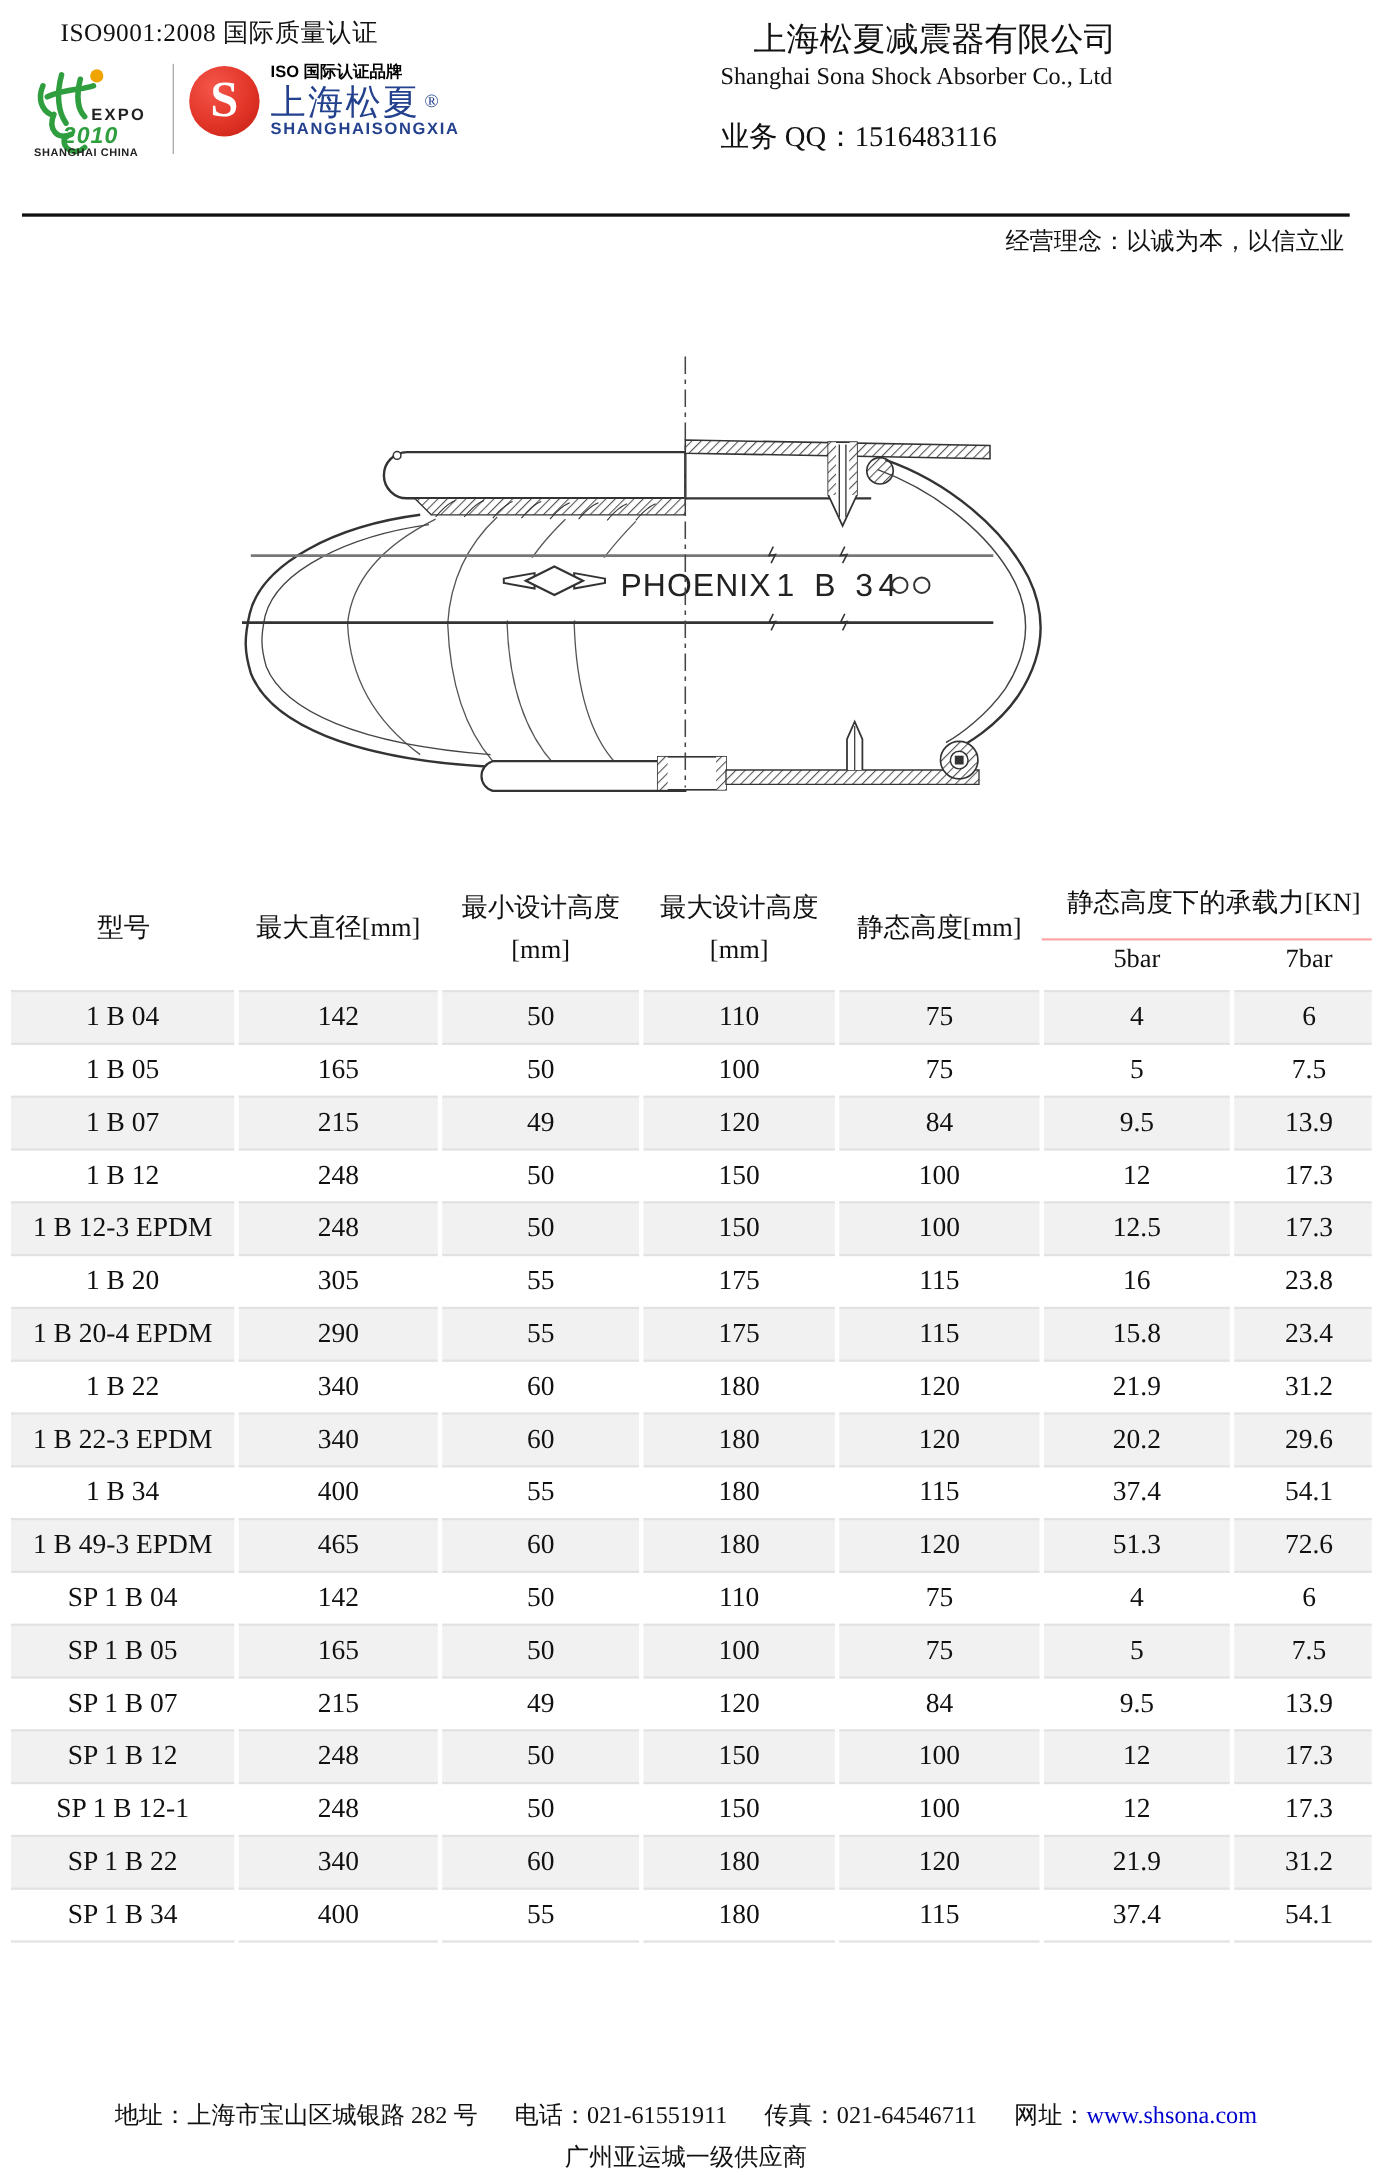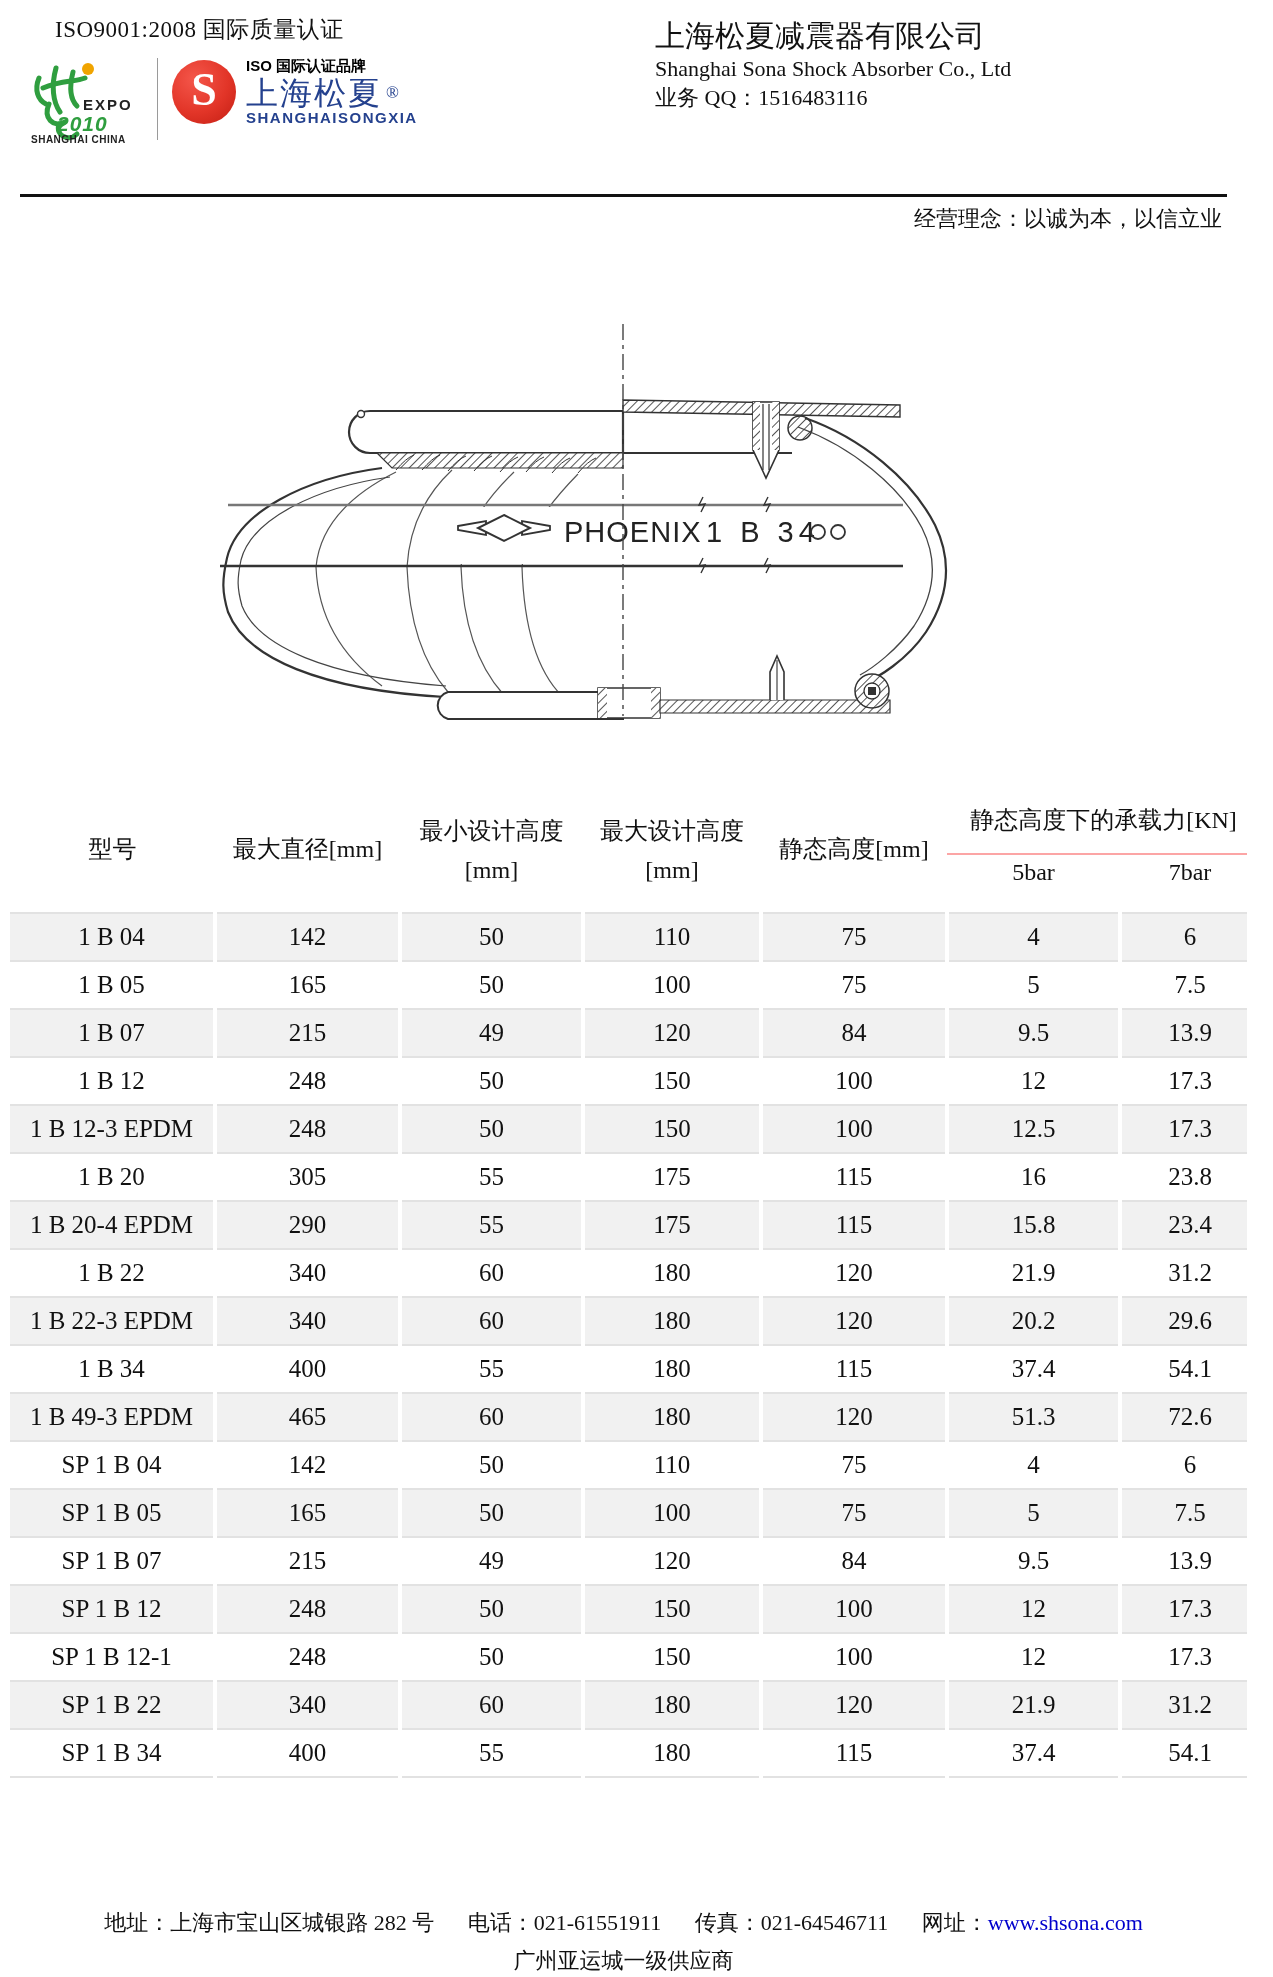--- a/index.html
+++ b/index.html
@@ -8,23 +8,23 @@
     --line-gray:#e2e2e2; --ink:#111; --drawing-line:#3c3c3c;
   }
   *{margin:0;padding:0;box-sizing:border-box;}
   html,body{background:#fff;}
   body{font-family:"Liberation Serif","DejaVu Serif",serif;color:var(--ink);}
   .page{position:relative;width:1247px;height:1977px;background:#fff;overflow:hidden;}
 
   
   .iso-cert{position:absolute;left:55px;top:14px;font-size:23px;letter-spacing:.5px;}
   .company-block{position:absolute;left:655px;top:16px;line-height:1.3;}
-  .company-cn{font-size:30px;}
+  .company-cn{font-size:30px;margin-left:30px;}
   .company-en{font-size:22px;}
-  .company-line{font-size:22px;}
+  .company-line{font-size:26px;margin-top:24px;}
   .logo-row{position:absolute;left:25px;top:56px;height:92px;display:flex;align-items:flex-start;}
   .expo-logo{position:relative;width:122px;height:90px;}
   .expo-word{position:absolute;left:58px;top:40px;font-family:"Liberation Sans",sans-serif;font-size:15px;font-weight:bold;letter-spacing:2px;color:#222;}
   .expo-year{position:absolute;left:32px;top:56px;font-family:"Liberation Sans",sans-serif;font-size:21px;font-weight:bold;font-style:italic;color:var(--expo-green);letter-spacing:1px;}
   .expo-city{position:absolute;left:6px;top:78px;font-family:"Liberation Sans",sans-serif;font-size:10px;font-weight:bold;color:#222;letter-spacing:.5px;white-space:nowrap;}
   .logo-divider{width:1px;height:82px;background:#9a9a9a;margin:2px 14px 0 10px;}
   .songxia-logo{display:flex;align-items:center;gap:10px;margin-top:2px;}
   .red-ball{width:64px;height:64px;border-radius:50%;background:radial-gradient(circle at 35% 30%, #f4564a, var(--brand-red) 55%, #c21d12);position:relative;}
   .red-ball span{position:absolute;left:50%;top:50%;transform:translate(-50%,-54%);color:#fff;font-size:46px;font-weight:bold;font-family:"Liberation Serif",serif;}
   .songxia-text{line-height:1.05;}
@@ -36,21 +36,21 @@
   .slogan{position:absolute;right:25px;top:204px;font-size:22px;}
 
   
   .tech-wrap{position:absolute;left:200px;top:318px;width:790px;height:404px;}
   .tech-wrap svg{width:100%;height:100%;}
 
   
   .spec-table{position:absolute;left:10px;top:786px;width:1250px;border-collapse:collapse;table-layout:fixed;}
   .spec-table th{font-weight:normal;font-size:24px;text-align:center;vertical-align:middle;padding:4px 0;}
   .spec-table thead tr:first-child th{height:68px;}
-  .spec-table thead tr:last-child th{height:44px;padding-bottom:26px;}
+  .spec-table thead tr:last-child th{height:44px;padding-bottom:14px;}
   .spec-table th.kn{border-bottom:2px solid #fca5a5;}
   .spec-table th .l2{display:block;margin-top:10px;}
   .spec-table td{font-size:25px;text-align:center;height:48px;border-right:4px solid #fff;}
   .spec-table tbody tr{border-top:2px solid var(--line-gray);}
   .spec-table tbody tr:last-child{border-bottom:2px solid var(--line-gray);}
   .spec-table tbody tr:nth-child(odd){background:var(--stripe);}
 
   
   .footer-contact{position:absolute;left:0;right:0;top:1908px;text-align:center;font-size:22px;}
   .footer-contact .seg{margin:0 14px;}

